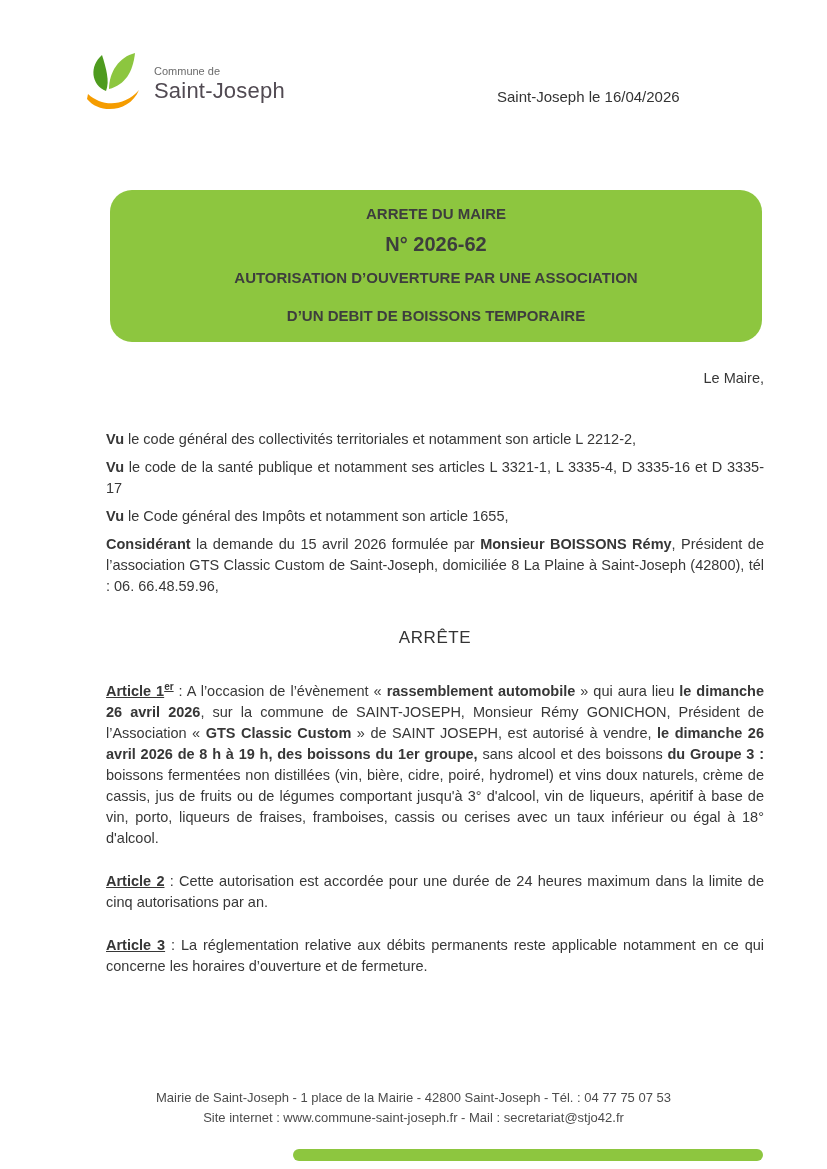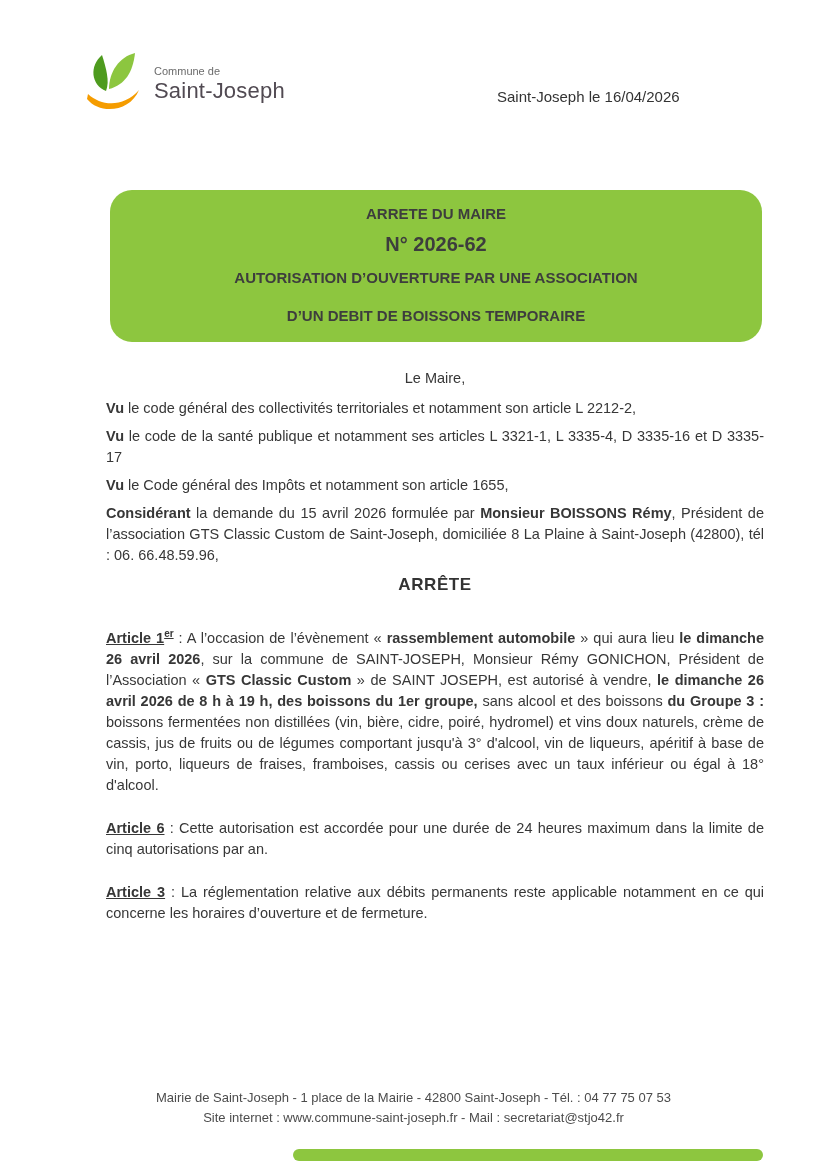--- a/index.html
+++ b/index.html
@@ -24,25 +24,25 @@
   }
   .banner-line1 { font-size:15px; font-weight:bold; margin-bottom:11px; }
   .banner-line2 { font-size:20px; font-weight:bold; margin-bottom:13px; }
   .banner-line3 { font-size:15px; font-weight:bold; margin-bottom:21px; }
   .banner-line4 { font-size:15px; font-weight:bold; }
   
   .doc-body {
     position:absolute; left:106px; top:368px; width:658px;
     font-size:14.5px; line-height:21px; text-align:justify; color:#373737;
   }
-  .salutation { margin-bottom:9px; text-align:center; }
+  .salutation { margin-bottom:40px; text-align:right; }
   p.recital { margin-bottom:7px; }
   .arrete-heading {
-    text-align:center; font-weight:bold; font-size:17px;
-    margin:8px 0 28px; letter-spacing:0.6px; color:#333;
+    text-align:center; font-weight:normal; font-size:17px;
+    margin:30px 0 28px; letter-spacing:0.6px; color:#333;
   }
   p.article { margin-bottom:22px; }
   sup { font-size:10px; }
   
   .footer {
     position:absolute; left:0; top:1088px; width:100%;
     text-align:center; font-size:13px; line-height:20px; color:#4c4c4c;
   }
   .bottom-bar {
     position:absolute; left:293px; top:1149px; width:470px; height:12px;
@@ -81,21 +81,21 @@
     <p class="salutation">Le Maire,</p>
 
     <p class="recital"><span style="font-weight: bold;">Vu</span><span> le code général des collectivités territoriales et notamment son article L 2212-2,</span></p>
     <p class="recital"><span style="font-weight: bold;">Vu</span><span> le code de la santé publique et notamment ses articles L 3321-1, L 3335-4, D 3335-16 et D 3335-17</span></p>
     <p class="recital"><span style="font-weight: bold;">Vu</span><span> le Code général des Impôts et notamment son article 1655,</span></p>
     <p class="recital"><span style="font-weight: bold;">Considérant</span><span> la demande du 15 avril 2026 formulée par </span><span style="font-weight: bold;">Monsieur BOISSONS Rémy</span><span>, Président de l’association GTS Classic Custom de Saint-Joseph, domiciliée 8 La Plaine à Saint-Joseph (42800), tél : 06. 66.48.59.96,</span></p>
 
     <div class="arrete-heading">ARRÊTE</div>
 
     <p class="article"><span style="font-weight: bold; text-decoration: underline;">Article 1</span><sup style="font-weight: bold; text-decoration: underline;">er</sup><span> : A l’occasion de l’évènement « </span><span style="font-weight: bold;">rassemblement automobile</span><span> » qui aura lieu </span><span style="font-weight: bold;">le dimanche 26 avril 2026</span><span>, sur la commune de SAINT-JOSEPH, Monsieur Rémy GONICHON, Président de l’Association « </span><span style="font-weight: bold;">GTS Classic Custom</span><span> » de SAINT JOSEPH, est autorisé à vendre, </span><span style="font-weight: bold;">le dimanche 26 avril 2026 de 8 h à 19 h, des boissons du 1er groupe,</span><span> sans alcool et des boissons </span><span style="font-weight: bold;">du Groupe 3 :</span><span> boissons fermentées non distillées (vin, bière, cidre, poiré, hydromel) et vins doux naturels, crème de cassis, jus de fruits ou de légumes comportant jusqu'à 3° d'alcool, vin de liqueurs, apéritif à base de vin, porto, liqueurs de fraises, framboises, cassis ou cerises avec un taux inférieur ou égal à 18° d'alcool.</span></p>
-    <p class="article"><span style="font-weight: bold; text-decoration: underline;">Article 6</span><span> : Cette autorisation est accordée pour une durée de 24 heures maximum dans la limite de cinq autorisations par an.</span></p>
+    <p class="article"><span style="font-weight: bold; text-decoration: underline;">Article 2</span><span> : Cette autorisation est accordée pour une durée de 24 heures maximum dans la limite de cinq autorisations par an.</span></p>
     <p class="article"><span style="font-weight: bold; text-decoration: underline;">Article 3</span><span> : La réglementation relative aux débits permanents reste applicable notamment en ce qui concerne les horaires d’ouverture et de fermeture.</span></p>
   </div>
 
   <div class="footer">
     <div>Mairie de Saint-Joseph - 1 place de la Mairie - 42800 Saint-Joseph - Tél. : 04 77 75 07 53</div>
     <div>Site internet : www.commune-saint-joseph.fr - Mail : secretariat@stjo42.fr</div>
   </div>
 
   <div class="bottom-bar" style="background-color: rgb(141, 198, 63);"></div>
 

